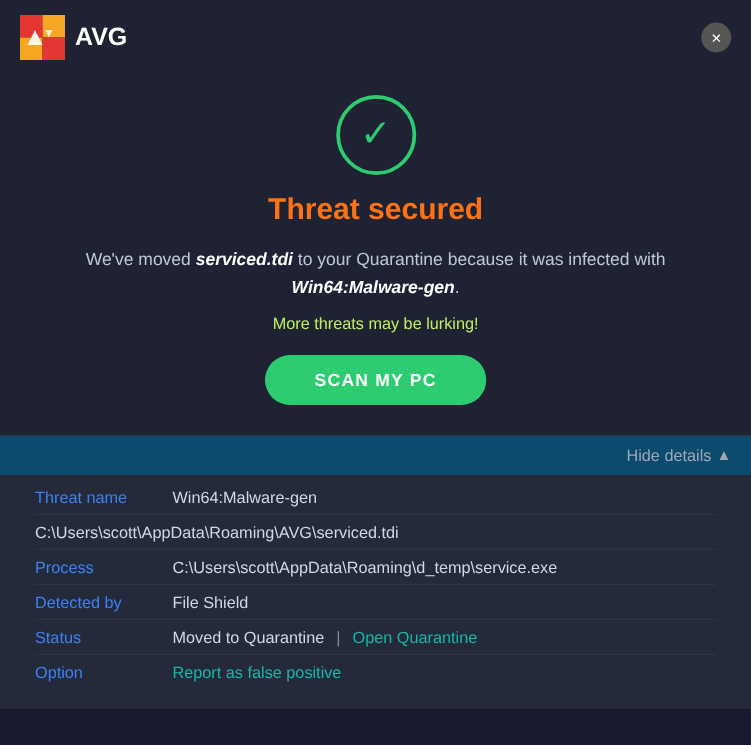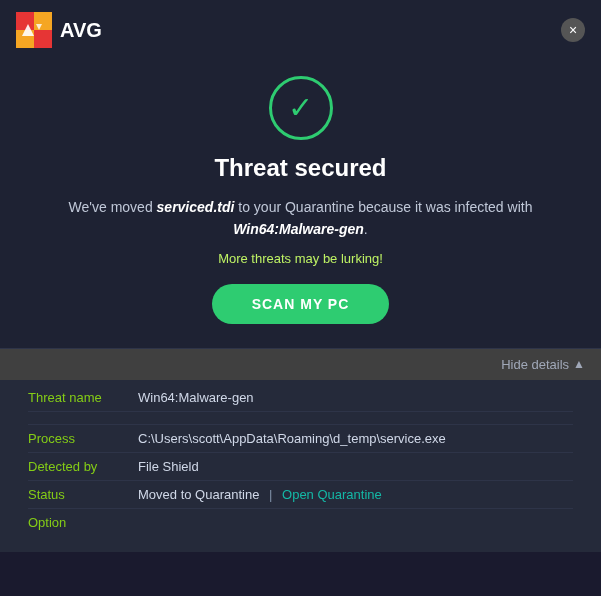--- a/index.html
+++ b/index.html
@@ -71,21 +71,21 @@
       align-items: center;
       justify-content: center;
       margin-bottom: 14px;
     }
     .check-mark {
       color: #2ecc71;
       font-size: 30px;
       line-height: 1;
     }
     .threat-title {
-      color: #ffffff;
+      color: #f97316;
       font-size: 24px;
       font-weight: bold;
       margin-bottom: 14px;
     }
     .threat-description {
       color: #c0c8d8;
       font-size: 14px;
       text-align: center;
       line-height: 1.6;
       margin-bottom: 10px;
@@ -107,21 +107,21 @@
       padding: 12px 40px;
       border-radius: 25px;
       font-size: 14px;
       font-weight: bold;
       letter-spacing: 1px;
       cursor: pointer;
     }
 
     
     .divider-section {
-      background: #404040;
+      background: #0c4a6e;
       border-top: 1px solid #2e3448;
     }
     .hide-details-bar {
       display: flex;
       justify-content: flex-end;
       align-items: center;
       padding: 8px 16px;
       cursor: pointer;
     }
     .hide-details-text {
@@ -141,21 +141,21 @@
     }
     .detail-row {
       display: flex;
       align-items: flex-start;
       padding: 6px 0;
       border-bottom: 1px solid #2e3448;
       font-size: 13px;
     }
     .detail-row:last-child { border-bottom: none; }
     .detail-label {
-      color: #84cc16;
+      color: #3b82f6;
       min-width: 110px;
       flex-shrink: 0;
     }
     .detail-value {
       color: #d0d8e8;
       flex: 1;
     }
     .severity-bars {
       display: flex;
       align-items: center;
@@ -220,20 +220,21 @@
 
   <div class="details-table">
 
     <div class="detail-row">
       <span class="detail-label">Threat name</span>
       <span class="detail-value">Win64:Malware-gen</span>
     </div>
 
 
     <div class="detail-row">
+      <span class="detail-value">C:\Users\scott\AppData\Roaming\AVG\serviced.tdi</span>
     </div>
 
     <div class="detail-row">
       <span class="detail-label">Process</span>
       <span class="detail-value">C:\Users\scott\AppData\Roaming\d_temp\service.exe</span>
     </div>
 
     <div class="detail-row">
       <span class="detail-label">Detected by</span>
       <span class="detail-value">File Shield</span>
@@ -243,16 +244,17 @@
       <span class="detail-label">Status</span>
       <span class="detail-value">
         <span>Moved to Quarantine</span>
         <span class="status-separator">|</span>
         <a class="link-text" href="#">Open Quarantine</a>
       </span>
     </div>
 
     <div class="detail-row">
       <span class="detail-label">Option</span>
+      <a class="link-text" href="#">Report as false positive</a>
     </div>
 
   </div>
 </div>
 
 </body></html>

